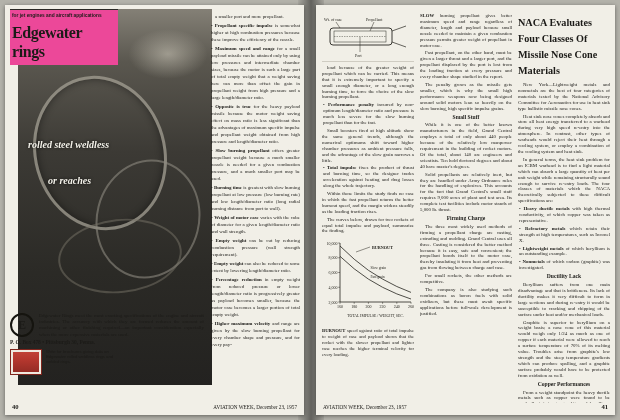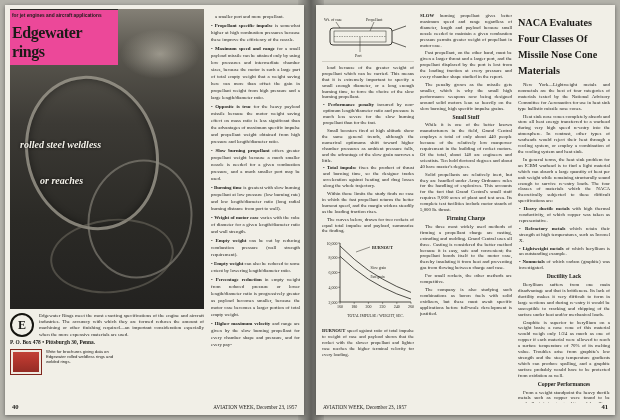--- a/index.html
+++ b/index.html
@@ -7,21 +7,21 @@
        font-family:"Liberation Serif",serif;color:#1c1b18;}
   .gutter{position:absolute;left:298px;top:0;width:26px;height:420px;
           background:linear-gradient(90deg,rgba(0,0,0,.05),rgba(0,0,0,.45) 50%,rgba(0,0,0,.08));}
   .page{position:absolute;top:5px;width:299px;height:410px;background:#f1efe7;
         box-shadow:0 1px 4px rgba(0,0,0,.45);}
   .page-left{left:5px}
   .page-right{left:316px}
 
   
   .ad{position:absolute;left:5px;top:4px;width:194px;height:398px;}
-  .photo{position:absolute;left:0;top:0;width:194px;height:300px;overflow:hidden;
+  .photo{position:absolute;left:8px;top:0;width:194px;height:376px;overflow:hidden;
          background:linear-gradient(180deg,#848076 0%,#5a574f 14%,#3c3a35 38%,#2b2a26 70%,#232220 100%);}
   .photo .glow1{position:absolute;left:110px;top:20px;width:80px;height:50px;
          background:radial-gradient(ellipse at center,rgba(220,215,200,.5),rgba(0,0,0,0) 70%);}
   .photo .ring1{position:absolute;left:16px;top:66px;width:126px;height:150px;border:3px solid #a39f93;
          border-radius:50%;transform:rotate(-16deg);opacity:.75;box-shadow:0 0 8px rgba(0,0,0,.6) inset;}
   .photo .ring2{position:absolute;left:78px;top:150px;width:100px;height:116px;border:2px solid #8e8a80;
          border-radius:50%;transform:rotate(14deg);opacity:.6;}
   .photo .ring3{position:absolute;left:40px;top:210px;width:120px;height:70px;border:2px solid #787368;
          border-radius:50%;transform:rotate(-6deg);opacity:.5;}
   .titlebox{position:absolute;left:0;top:0;width:108px;height:56px;background:#ec4899;

